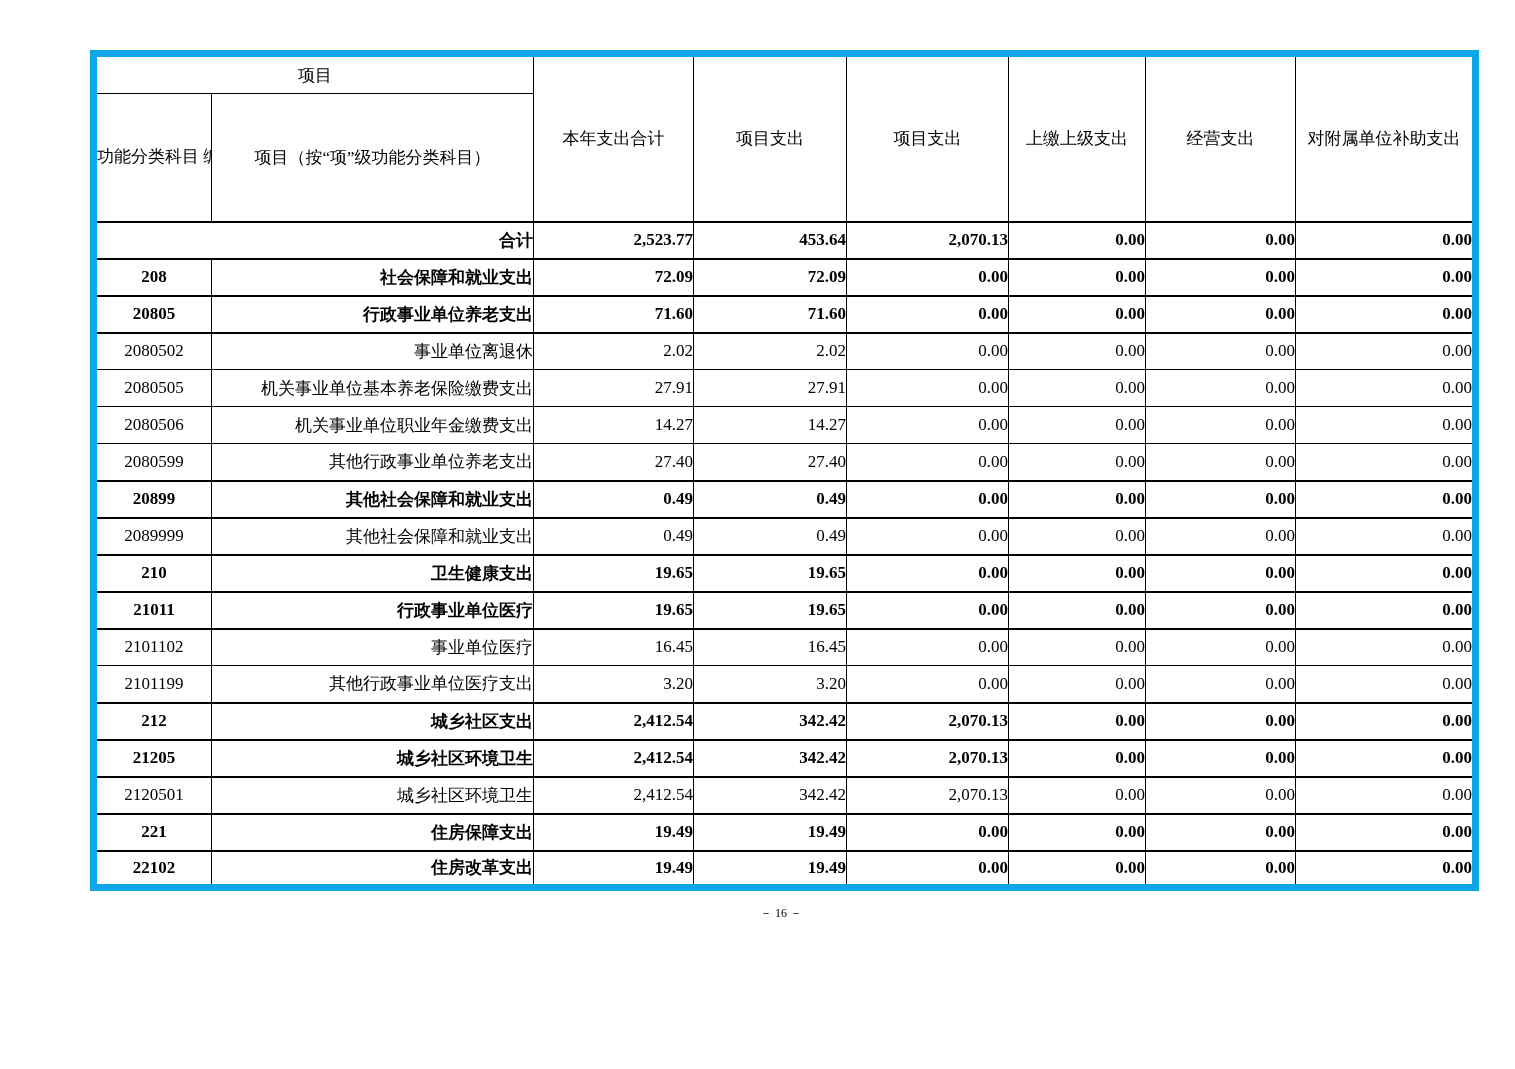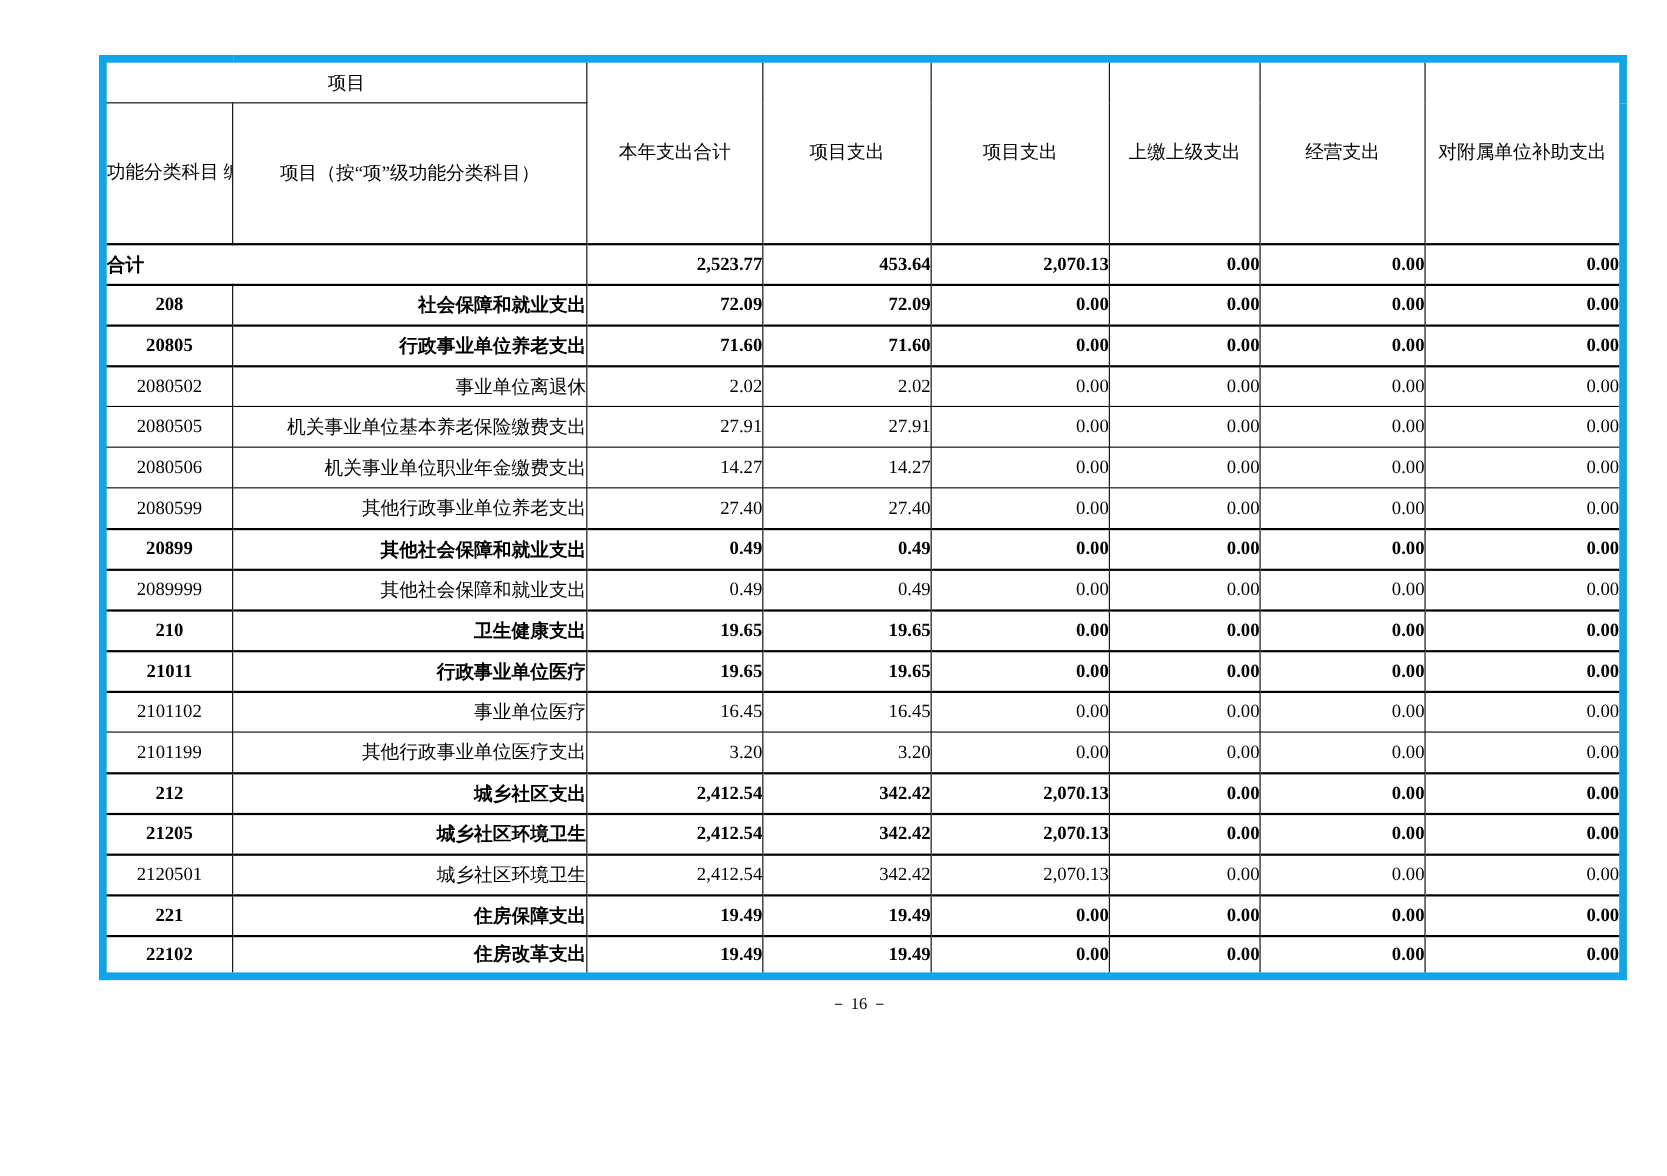--- a/index.html
+++ b/index.html
@@ -64,34 +64,34 @@
   th.center, td.center { text-align: center; }
   th.prewrap { white-space: pre-line; line-height: 26px; }
   td.code {
     text-align: center;
     padding-left: 4px;
   }
   td.name {
     text-align: right;
     padding-left: 4px;
   }
-  td.name.center { text-align: left; padding-left: 0; }
+  td.name.center { text-align: right; padding-left: 0; }
   td.num {
     text-align: right;
     padding-right: 9px;
   }
   tr.bold-row td {
     font-weight: bold;
     border-top-width: 2px;
     border-bottom-width: 2px;
   }
   .page-footer {
     margin-top: 10px;
     text-align: center;
-    font-size: 15px;
+    font-size: 12px;
     line-height: 24px;
   }
 </style>
 </head>
 <body>
 
 <div class="page">
   <div class="content">
 
 

